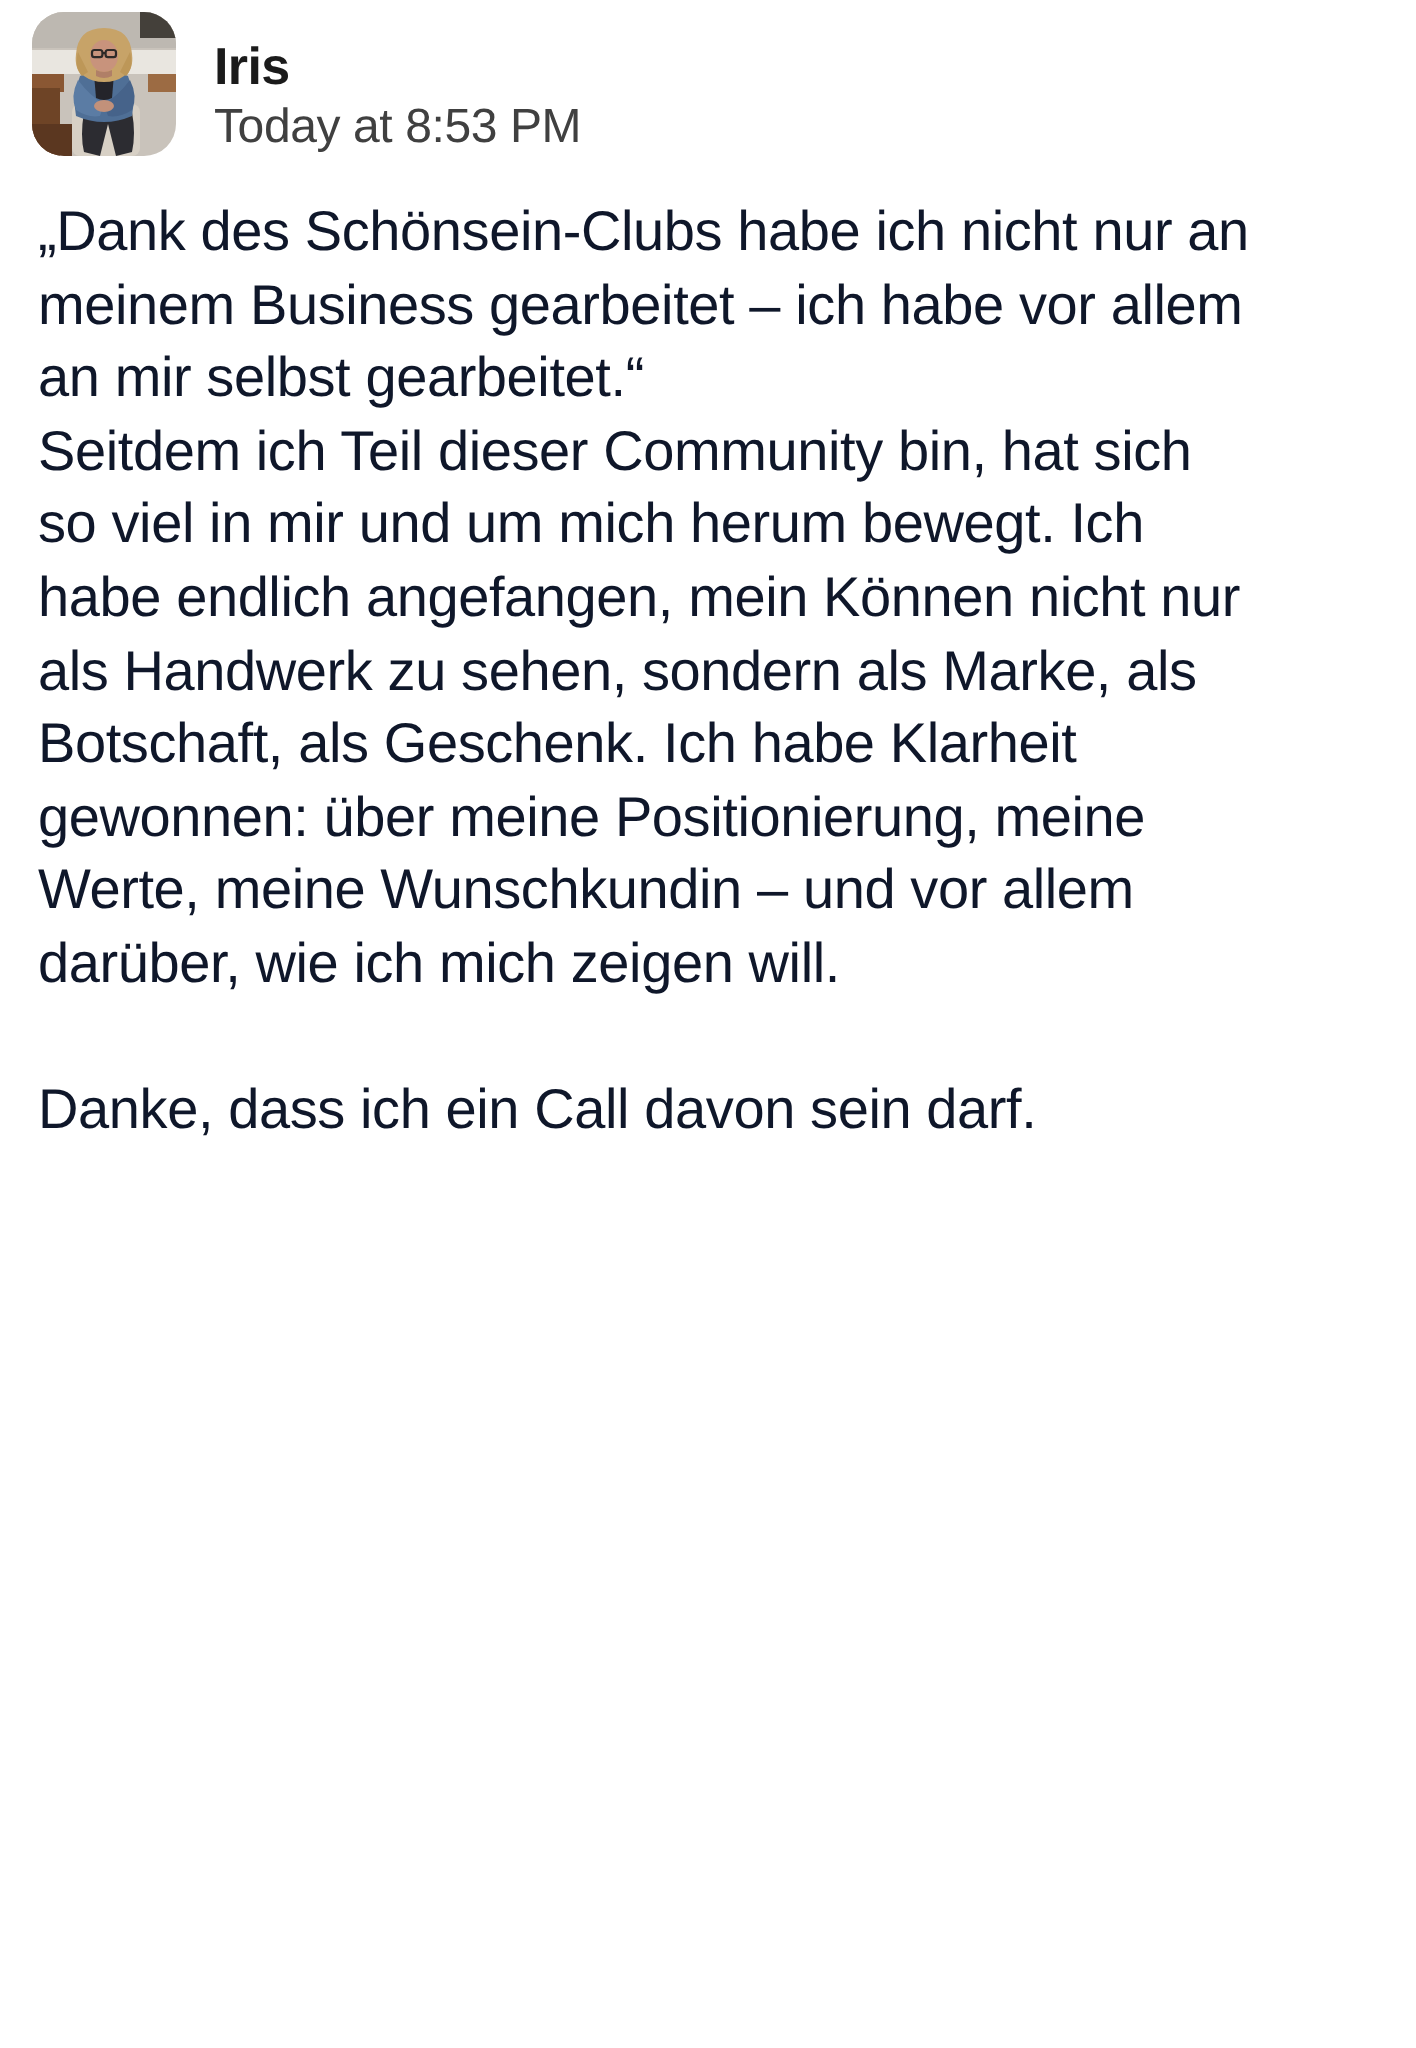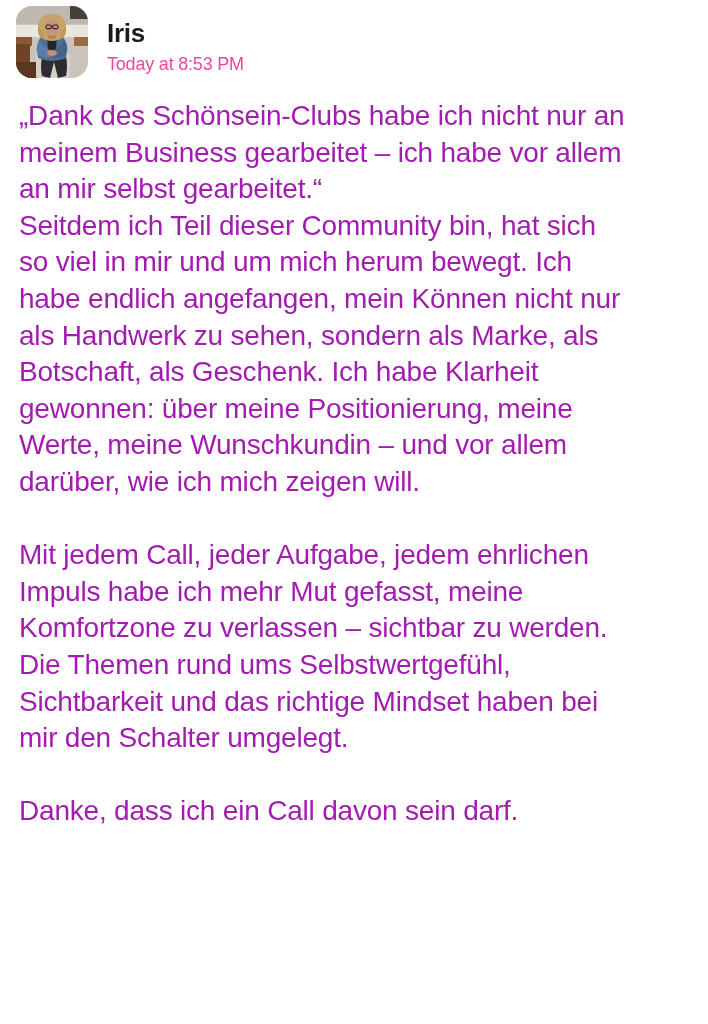--- a/index.html
+++ b/index.html
@@ -37,35 +37,35 @@
   }
   .username {
     font-size: 26px;
     font-weight: bold;
     color: #1b1b1b;
     line-height: 30px;
     letter-spacing: -0.3px;
     cursor: pointer;
   }
   .timestamp {
-    font-size: 18px;
-    color: #ec4899;
+    font-size: 24px;
+    color: #404040;
     line-height: 28px;
     margin-top: 2px;
     letter-spacing: -0.2px;
     cursor: pointer;
   }
   .msg-body {
     position: absolute;
     top: 98px;
     left: 19px;
     width: 672px;
     font-size: 28px;
     line-height: 36.6px;
-    color: #a21caf;
+    color: #0f172a;
     letter-spacing: -0.2px;
   }
   .para {
     white-space: pre-line;
     margin: 0 0 36.6px 0;
   }
   .para:last-child { margin-bottom: 0; }
 </style>
 </head>
 <body>
@@ -129,22 +129,16 @@
 meinem Business gearbeitet – ich habe vor allem
 an mir selbst gearbeitet.“
 Seitdem ich Teil dieser Community bin, hat sich
 so viel in mir und um mich herum bewegt. Ich
 habe endlich angefangen, mein Können nicht nur
 als Handwerk zu sehen, sondern als Marke, als
 Botschaft, als Geschenk. Ich habe Klarheit
 gewonnen: über meine Positionierung, meine
 Werte, meine Wunschkundin – und vor allem
 darüber, wie ich mich zeigen will.</p>
-      <p class="para">Mit jedem Call, jeder Aufgabe, jedem ehrlichen
-Impuls habe ich mehr Mut gefasst, meine
-Komfortzone zu verlassen – sichtbar zu werden.
-Die Themen rund ums Selbstwertgefühl,
-Sichtbarkeit und das richtige Mindset haben bei
-mir den Schalter umgelegt.</p>
       <p class="para">Danke, dass ich ein Call davon sein darf.</p>
     </div>
 
 </div>
 
 </body></html>

